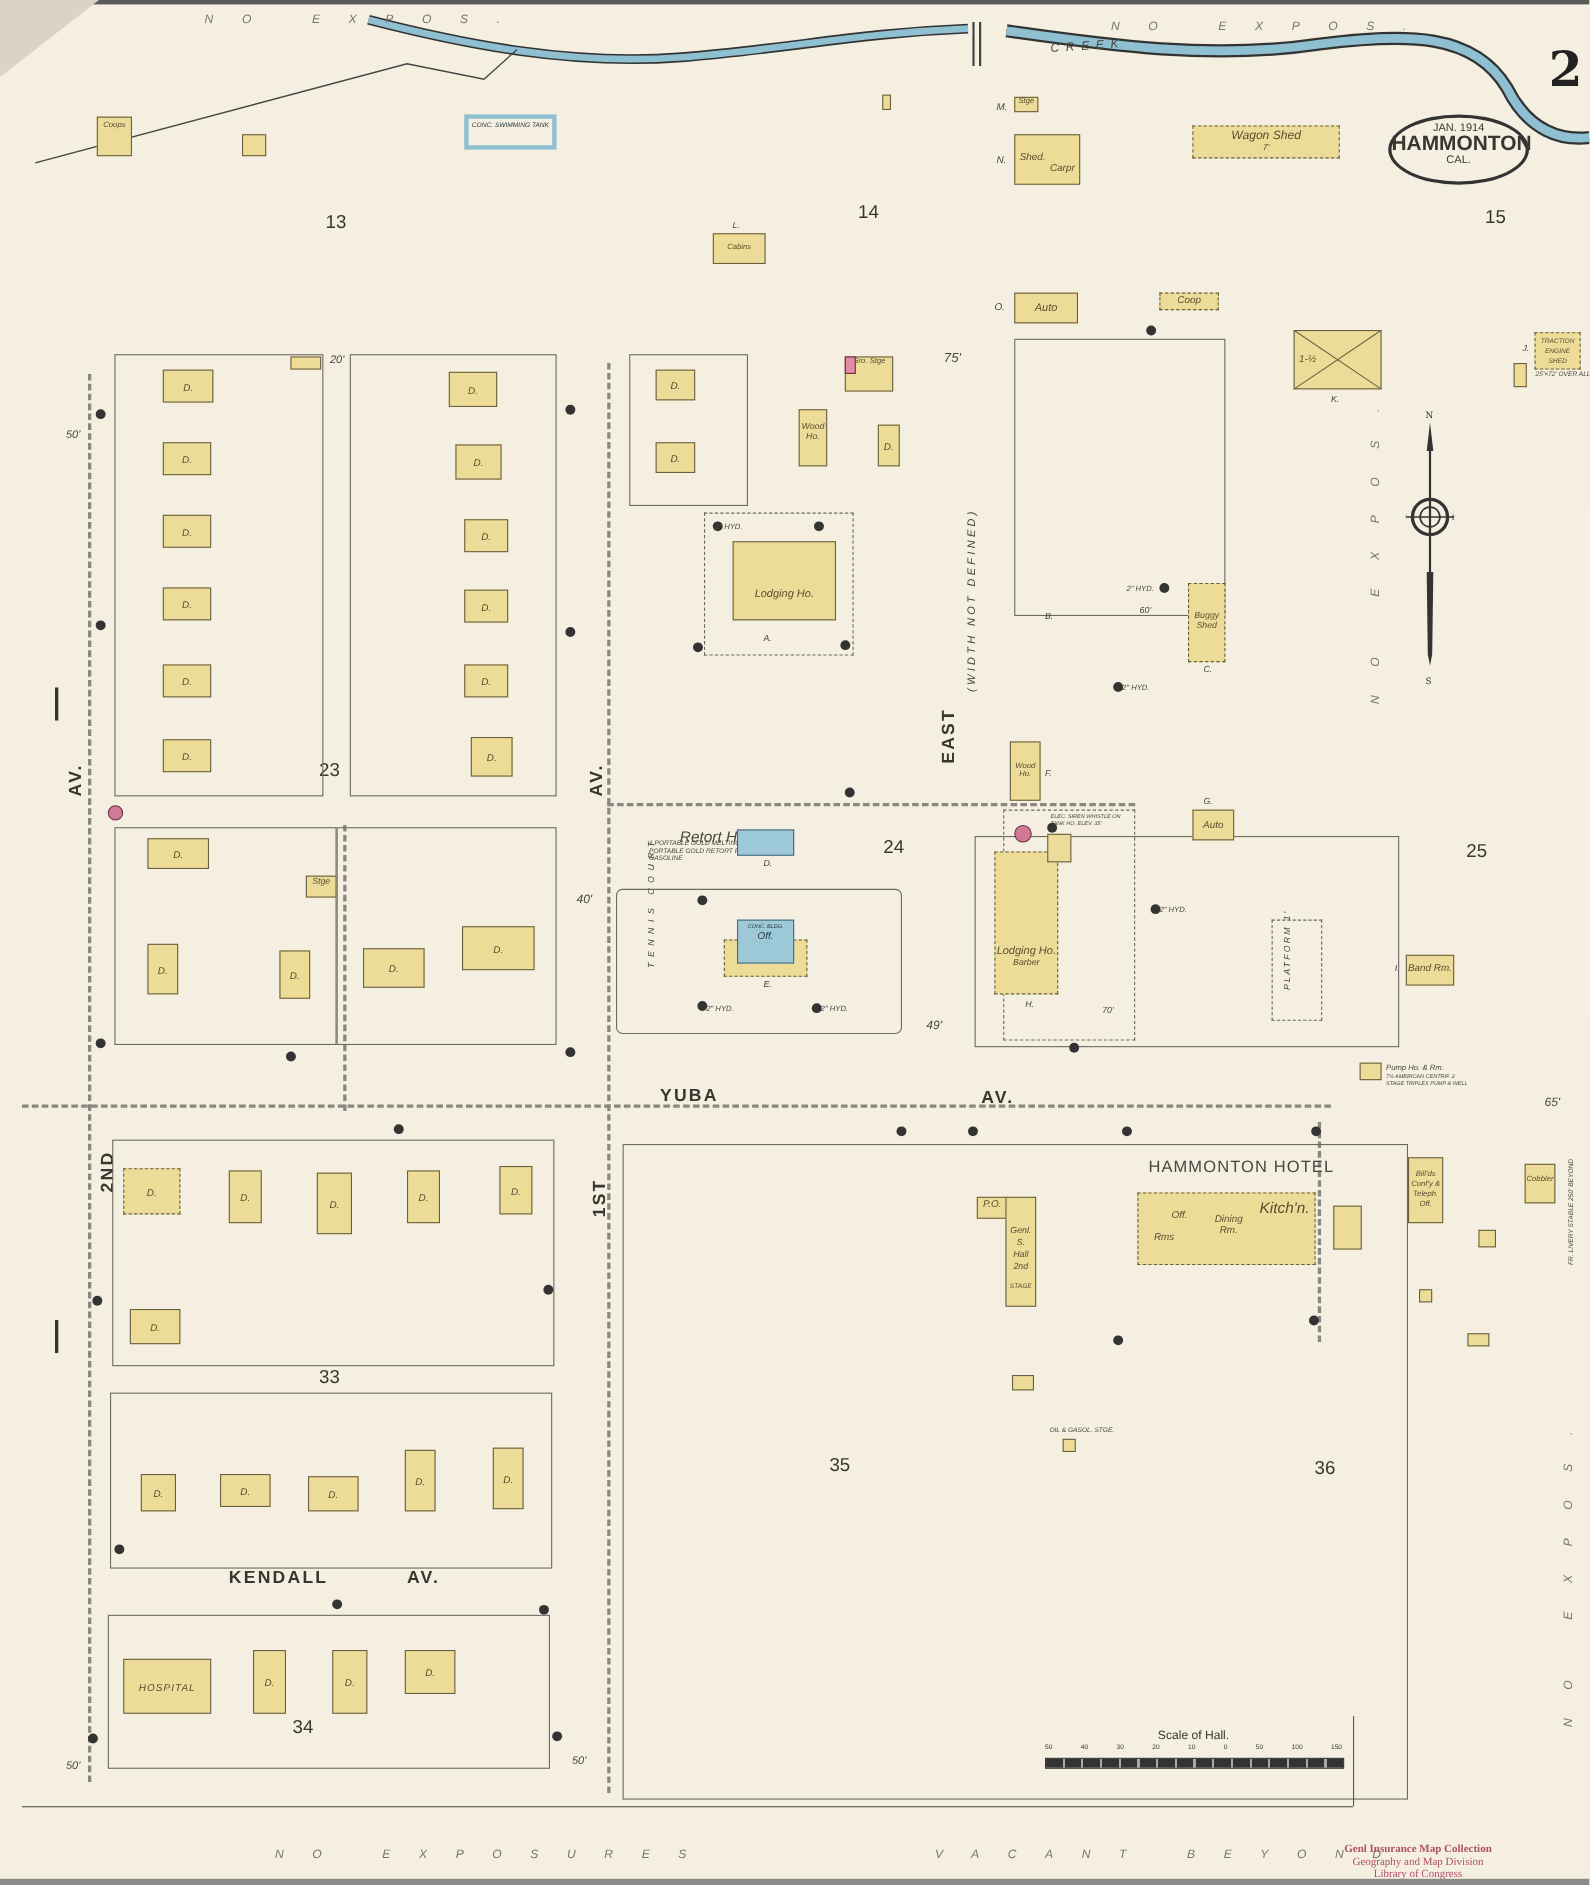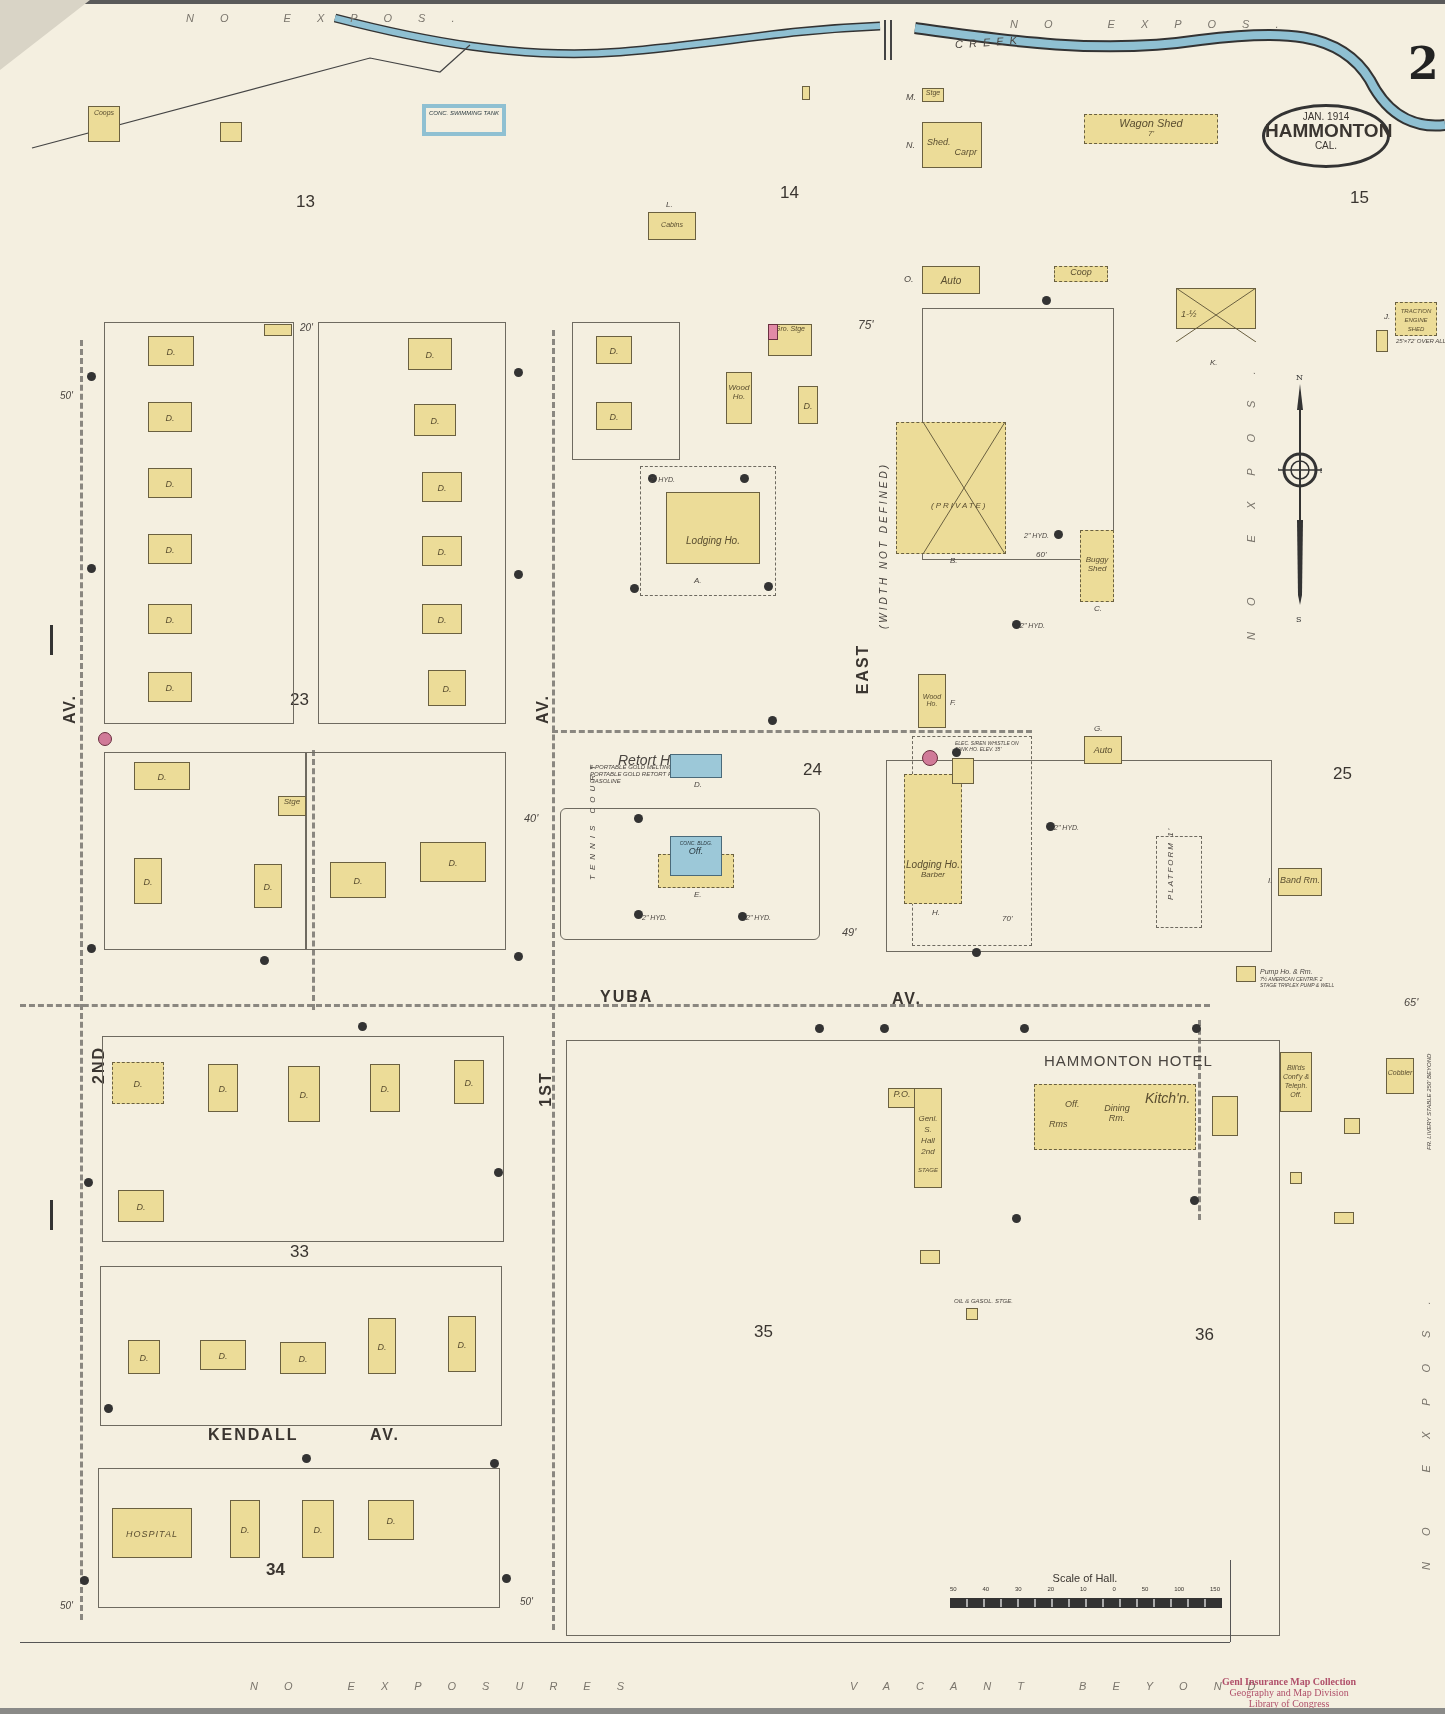--- a/index.html
+++ b/index.html
@@ -63,21 +63,21 @@
     <div style="font-size:10px;">CAL.</div>
   </div>
 
   <div class="block-num" style="left:296px;top:192px;">13</div>
   <div class="block-num" style="left:780px;top:183px;">14</div>
   <div class="block-num" style="left:1350px;top:188px;">15</div>
   <div class="block-num" style="left:290px;top:690px;">23</div>
   <div class="block-num" style="left:803px;top:760px;">24</div>
   <div class="block-num" style="left:1333px;top:764px;">25</div>
   <div class="block-num" style="left:290px;top:1242px;">33</div>
-  <div class="block-num" style="left:266px;top:1560px;font-weight:bold;">34</div>
+  <div class="block-num" style="left:266px;top:1560px;">34</div>
   <div class="block-num" style="left:754px;top:1322px;">35</div>
   <div class="block-num" style="left:1195px;top:1325px;">36</div>
 
   <div class="street" style="left:55px;top:700px;transform:rotate(-90deg);">AV.</div>
   <div style="position:absolute;left:50px;top:625px;width:3px;height:30px;background:#333;"></div>
   <div style="position:absolute;left:50px;top:1200px;width:3px;height:30px;background:#333;"></div>
   <div class="street" style="left:80px;top:1056px;transform:rotate(-90deg);">2ND</div>
   <div class="street" style="left:528px;top:700px;transform:rotate(-90deg);">AV.</div>
   <div class="street" style="left:528px;top:1080px;transform:rotate(-90deg);">1ST</div>
   <div class="street" style="left:838px;top:660px;transform:rotate(-90deg);">EAST</div>
@@ -126,21 +126,21 @@
     <div style="margin-top:2px">Wagon Shed</div>
     <div style="font-size:8px">7'</div>
   </div>
   <div class="t" style="left:904px;top:274px;font-size:9px;">O.</div>
   <div class="bld" style="left:922px;top:266px;width:58px;height:28px;font-size:10px;line-height:28px;"><span>Auto</span></div>
   <div class="bld dash" style="left:1054px;top:266px;width:54px;height:16px;font-size:9px;"><span>Coop</span></div>
 
   <div class="t" style="left:666px;top:200px;font-size:8px;">L.</div>
   <div class="bld" style="left:648px;top:212px;width:48px;height:28px;font-size:7px;line-height:24px;"><span>Cabins</span></div>
 
-  <div class="bld" style="left:1176px;top:288px;width:80px;height:41px;">
+  <div class="bld" style="left:1176px;top:300px;width:80px;height:54px;">
     <svg width="80" height="54" style="position:absolute;left:-1px;top:-1px;">
         <line x1="0" y1="0" x2="80" y2="54" stroke="#6a6040"></line>
         <line x1="80" y1="0" x2="0" y2="54" stroke="#6a6040"></line>
       </svg>
     <span style="position:absolute;left:4px;top:20px;">1-½</span>
   </div>
   <div class="t" style="left:1210px;top:358px;font-size:8px;">K.</div>
 
   <div class="t" style="left:1384px;top:312px;font-size:8px;">J.</div>
   <div class="bld dash" style="left:1395px;top:302px;width:42px;height:34px;font-size:6px;line-height:9px;padding-top:4px;"><span>TRACTION ENGINE SHED</span></div>
@@ -172,27 +172,20 @@
   <div class="bld" style="left:596px;top:336px;width:36px;height:28px;line-height:28px;"><span>D.</span></div>
   <div class="bld" style="left:596px;top:402px;width:36px;height:28px;line-height:28px;"><span>D.</span></div>
   <div class="bld" style="left:726px;top:372px;width:26px;height:52px;font-size:8px;padding-top:10px;"><span>Wood Ho.</span></div>
   <div class="bld" style="left:768px;top:324px;width:44px;height:32px;font-size:7px;"><span>Gro. Stge</span></div>
   <div class="pink" style="left:768px;top:324px;width:10px;height:16px;"></div>
   <div class="bld" style="left:798px;top:386px;width:20px;height:38px;line-height:38px;"><span>D.</span></div>
   <div class="lot" style="left:640px;top:466px;width:136px;height:130px;border-style:dashed;"></div>
   <div class="bld" style="left:666px;top:492px;width:94px;height:72px;font-size:10px;padding-top:42px;"><span>Lodging Ho.</span></div>
   <div class="t" style="left:694px;top:576px;font-size:8px;">A.</div>
 
-  <div class="bld dash" style="left:896px;top:422px;width:110px;height:132px;">
-    <svg width="82" height="132" style="position:absolute;left:26px;top:-1px;">
-        <line x1="0" y1="0" x2="82" y2="132" stroke="#6a6040"></line>
-        <line x1="82" y1="0" x2="0" y2="132" stroke="#6a6040"></line>
-      </svg>
-    <span style="position:absolute;left:34px;top:78px;font-size:8px;letter-spacing:2px;">(PRIVATE)</span>
-  </div>
   <div class="t" style="left:950px;top:556px;font-size:8px;">B.</div>
   <div class="bld dash" style="left:1080px;top:530px;width:34px;height:72px;font-size:8px;padding-top:24px;"><span>Buggy Shed</span></div>
   <div class="t" style="left:1094px;top:604px;font-size:8px;">C.</div>
   <div class="bld" style="left:918px;top:674px;width:28px;height:54px;font-size:7px;padding-top:18px;"><span>Wood Ho.</span></div>
   <div class="t" style="left:950px;top:698px;font-size:8px;">F.</div>
   <div class="bld" style="left:1084px;top:736px;width:38px;height:28px;font-size:9px;padding-top:8px;"><span>Auto</span></div>
   <div class="t" style="left:1094px;top:724px;font-size:8px;">G.</div>
 
   <div class="t" style="left:618px;top:752px;font-size:14px;">Retort Ho.</div>
   <div class="t" style="left:590px;top:764px;font-size:6px;width:120px;white-space:normal;line-height:7px;">1 PORTABLE GOLD MELTING FURN. &amp; 1 PORTABLE GOLD RETORT FURN. FUEL GASOLINE</div>

